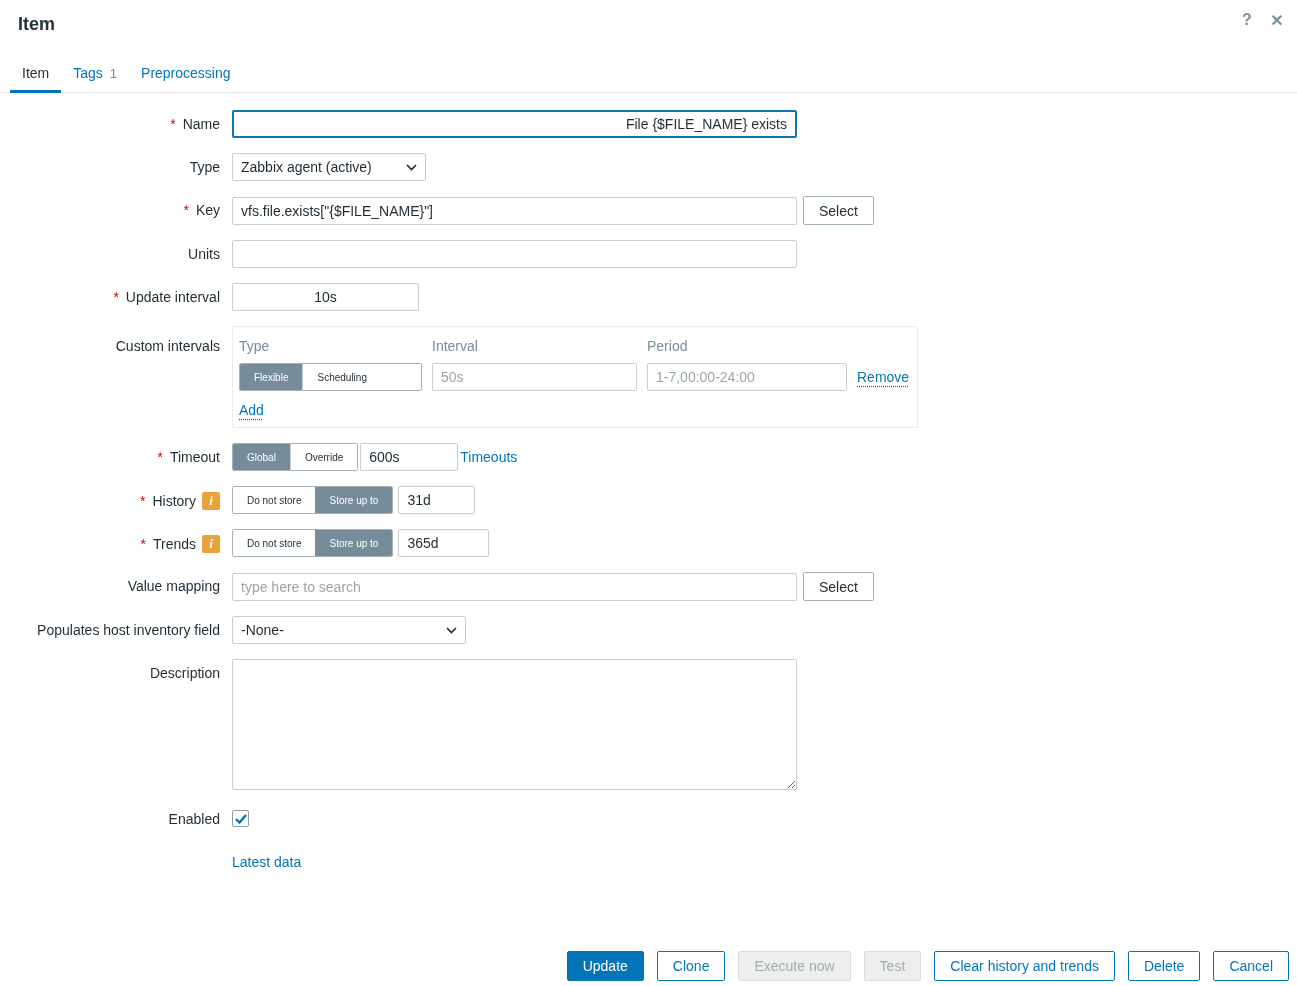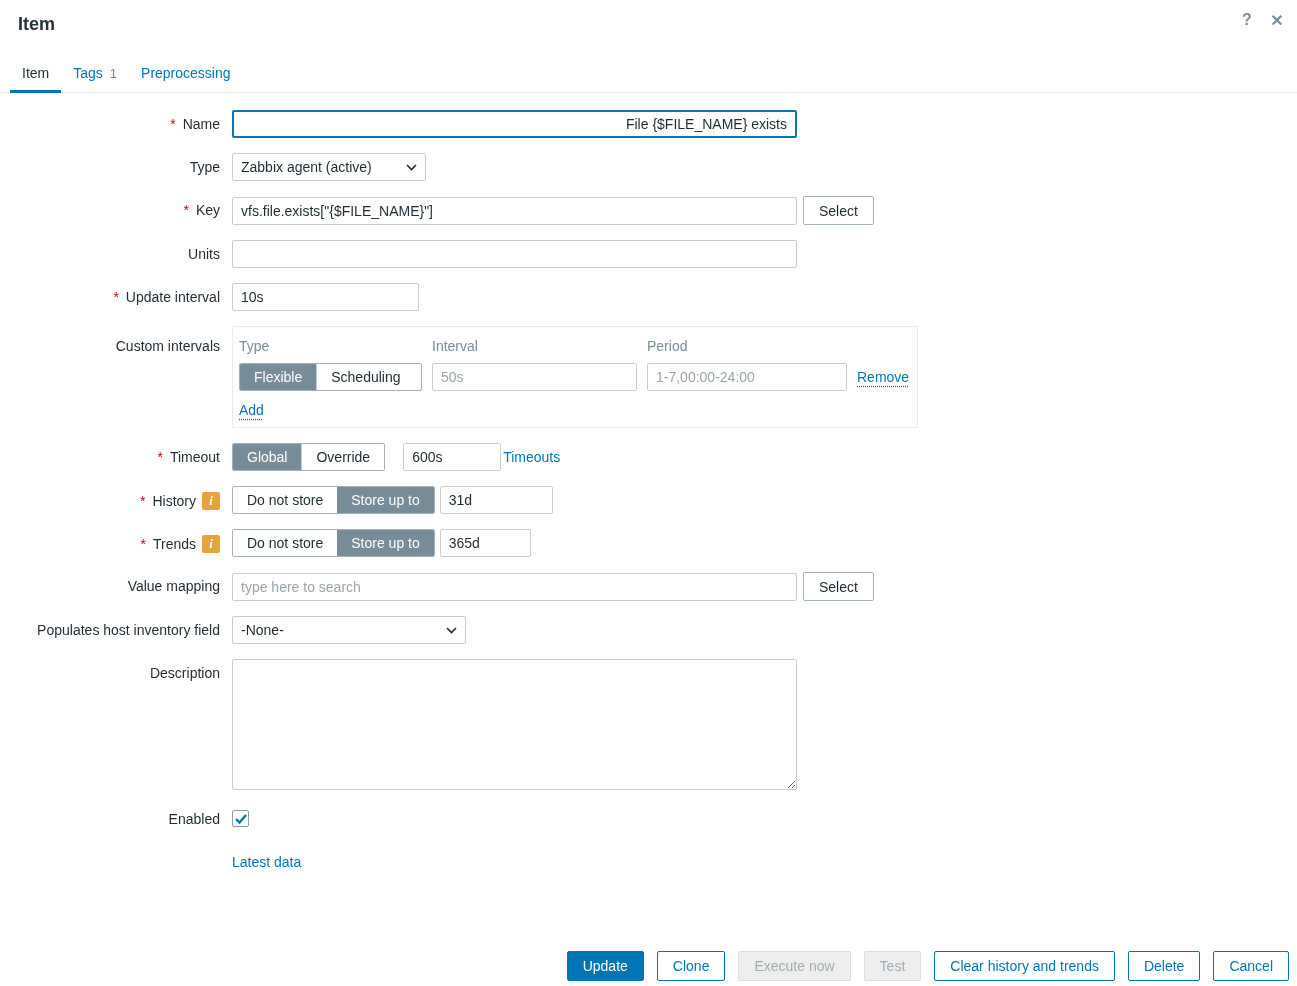--- a/index.html
+++ b/index.html
@@ -62,21 +62,21 @@
   
   .zselect {
     height: 28px; border: 1px solid #ccc; border-radius: 2px; background: #fff;
     display: flex; align-items: center; padding: 0 28px 0 8px;
     position: relative; cursor: pointer;
   }
   .zselect .chev { position: absolute; right: 8px; top: 10px; }
   
   .seg { display: inline-flex; border: 1px solid #a3b1b9; border-radius: 2px; overflow: hidden; height: 28px; }
   .seg-btn {
-    padding: 0 14px; background: #fff; color: #1f2c33; font-size: 14px;
+    padding: 0 14px; background: #fff; color: #1f2c33; font-size: 10px;
     display: flex; align-items: center; cursor: pointer; border: none;
     font-family: "Liberation Sans", sans-serif; white-space: nowrap;
   }
   .seg-btn + .seg-btn { border-left: 1px solid #c6cfd4; }
   .seg-btn.active { background: #768d99; color: #fff; border-left: none; }
   
   .link { color: #0275b8; text-decoration: none; cursor: pointer; }
   .link-dotted { text-decoration: underline dotted; text-underline-offset: 4px; }
   
   .panel {
@@ -191,21 +191,21 @@
       <input type="text" class="w565" value="" style="">
     </div>
   </div>
 
   <div class="row">
     <div class="lbl">
         <span class="req">*</span>
         <span class="txt">Update interval</span>
       </div>
     <div class="fld">
-      <input type="text" style="width: 187px;" value="10s">
+      <input type="text" style="width: 187px; text-align: center;" value="10s">
     </div>
   </div>
 
   <div class="row">
     <div class="lbl" style="padding-top:12px">
         <span class="txt">Custom intervals</span>
       </div>
     <div class="fld">
       <div class="panel">
         <div class="panel-grid">
@@ -231,37 +231,37 @@
   <div class="row">
     <div class="lbl">
         <span class="req">*</span>
         <span class="txt">Timeout</span>
       </div>
     <div class="fld">
       <div class="seg">
         <button class="seg-btn active">Global</button>
         <button class="seg-btn">Override</button>
       </div>
-      <input type="text" class="disabled-input" style="width: 98px; margin-left: 18px;" value="600s">
+      <input type="text" class="disabled-input" style="width: 98px; margin-left: 2px;" value="600s">
       <a class="link" style="margin-left:2px">Timeouts</a>
     </div>
   </div>
 
   <div class="row">
     <div class="lbl">
         <span class="req">*</span>
         <span class="txt">History</span>
         <span class="info-ic">i</span>
       </div>
     <div class="fld">
       <div class="seg">
         <button class="seg-btn">Do not store</button>
         <button class="seg-btn active">Store up to</button>
       </div>
-      <input type="text" style="width: 113px; margin-left: 5px;" value="31d">
+      <input type="text" style="width: 77px; margin-left: 5px;" value="31d">
     </div>
   </div>
 
   <div class="row">
     <div class="lbl">
         <span class="req">*</span>
         <span class="txt">Trends</span>
         <span class="info-ic">i</span>
       </div>
     <div class="fld">

